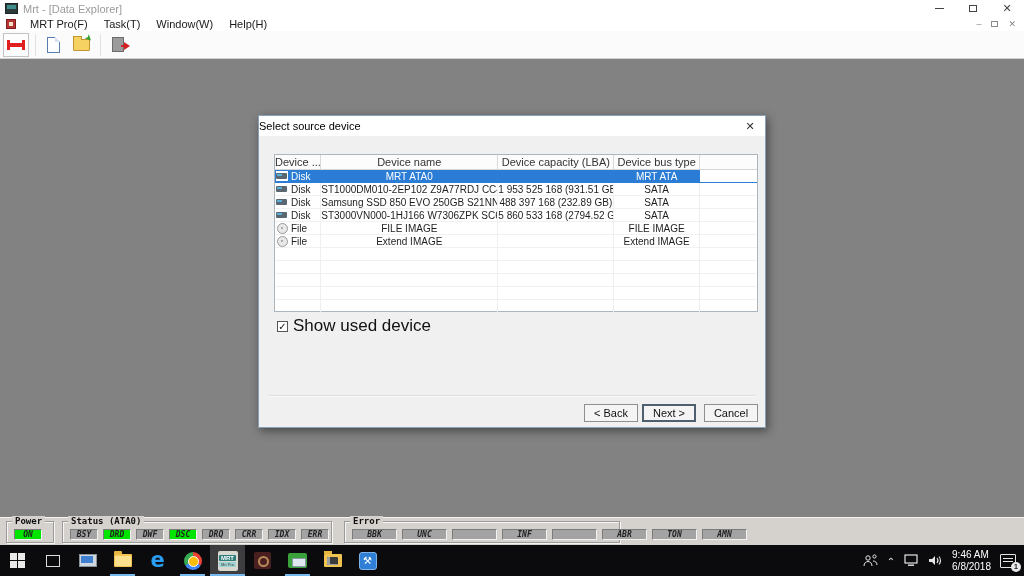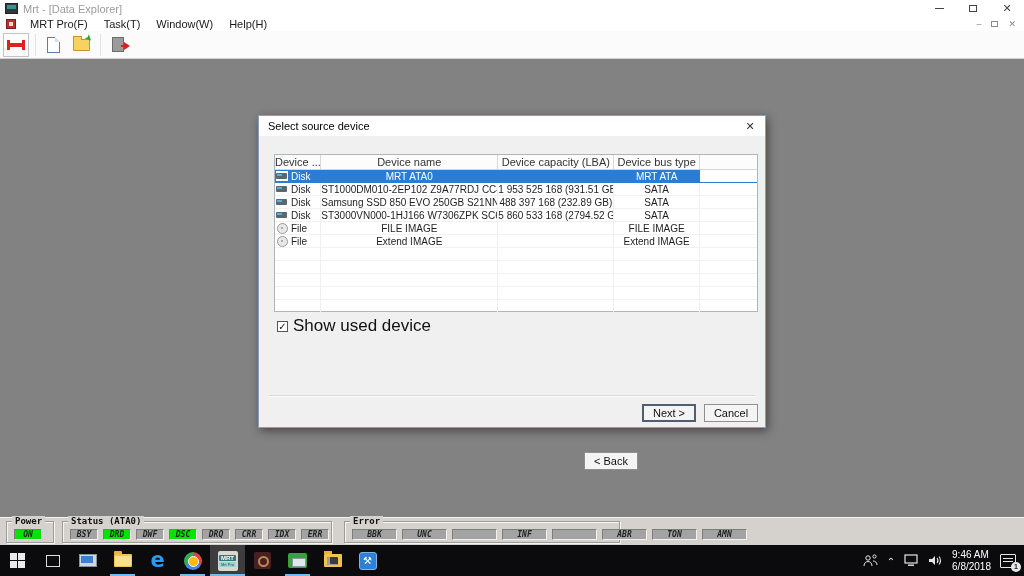--- a/index.html
+++ b/index.html
@@ -41,21 +41,21 @@
   .ic-folder::after { content:"➤"; position:absolute; right:-4px; top:-7px; color:#2ea02e; font-size:9px; transform:rotate(45deg); }
   .ic-exit { width:12px; height:15px; background:#9b9b9b; border:1px solid #6c6c6c; position:relative; }
   .ic-exit::after { content:""; position:absolute; right:-7px; top:4px; width:0; height:0; border-left:6px solid #d42020; border-top:4px solid transparent; border-bottom:4px solid transparent; }
   .ic-exit::before { content:""; position:absolute; right:-2px; top:7px; width:4px; height:2px; background:#d42020; }
 
   
   .mdi-area { position:absolute; left:0; top:59px; width:1024px; height:458px; background:#828282; }
 
   
   .dialog { position:absolute; left:258px; top:115px; width:508px; height:313px; background:#f0f0f0; border:1px solid #88a0b8; box-shadow:2px 3px 9px rgba(0,0,0,.45); }
-  .dlg-titlebar { height:20px; background:#fff; display:flex; align-items:center; padding-left:9px; }
+  .dlg-titlebar { height:20px; background:#fff; display:flex; align-items:center; padding-left:0; }
   .dlg-title { font-size:11px; color:#000; }
   .dlg-close { margin-left:auto; width:30px; height:20px; display:flex; align-items:center; justify-content:center; color:#333; font-size:11px; }
 
   .devtable { position:absolute; left:15px; top:38px; width:484px; height:158px; background:#fff; border:1px solid #aab6c0; }
   .thead { display:flex; height:15px; background:#fcfcfc; border-bottom:1px solid #d5d5d5; }
   .th { font-size:11px; color:#333; line-height:14px; text-align:center; border-right:1px solid #d9d9d9; overflow:hidden; white-space:nowrap; }
   .row { display:flex; height:13px; line-height:13px; font-size:10px; color:#1e1e1e; }
   .cell { overflow:hidden; white-space:nowrap; text-align:center; border-right:1px solid #efefef; border-bottom:1px solid #f1f1f1; }
   .c0 { width:47px; text-align:left; display:flex; align-items:center; }
   .c1 { width:180px; } .c2 { width:118px; } .c3 { width:87px; } .c4 { width:58px; border-right:none; }
@@ -66,21 +66,21 @@
   .disk-icon::after { content:""; position:absolute; left:1px; top:3px; width:5px; height:2px; background:#58b0d8; }
   .file-icon::before { content:""; position:absolute; left:1px; top:0; width:9px; height:9px; background:#e8e8e8; border:1px solid #9a9a9a; border-radius:50%; }
   .file-icon::after { content:""; position:absolute; left:4.5px; top:3.5px; width:2px; height:2px; background:#9a9a9a; border-radius:50%; }
 
   .chk-row { position:absolute; left:18px; top:200px; display:flex; align-items:center; }
   .checkbox { width:11px; height:11px; background:#fff; border:1px solid #555; font-size:10px; line-height:9px; text-align:center; color:#111; margin-right:5px; }
   .chk-label { font-size:17px; color:#111; }
 
   .dlg-sep { position:absolute; left:10px; right:10px; top:279px; height:2px; border-top:1px solid #dcdcdc; border-bottom:1px solid #fbfbfb; }
   .dlg-btn { position:absolute; top:288px; height:18px; background:#f4f4f4; border:1px solid #8f8f8f; font-size:11px; font-family:"Liberation Sans",sans-serif; text-align:center; line-height:16px; color:#111; }
-  .btn-back { left:325px; width:54px;margin-top:48px; }
+  .btn-back { left:325px; width:54px; }
   .btn-next { left:383px; width:54px; border:2px solid #4f5f6f; line-height:14px; }
   .btn-cancel { left:445px; width:54px; }
 
   
   .status-panel { position:absolute; left:0; top:517px; width:1024px; height:28px; background:#d5d2cd; border-top:1px solid #f5f4f2; }
   .grp { position:absolute; top:3px; height:22px; border:1px solid #9b9b9b; box-shadow:1px 1px 0 #f6f5f3 inset, 1px 1px 0 #f6f5f3; }
   .grp-label { position:absolute; top:-6px; left:5px; background:#d5d2cd; padding:0 3px; font-family:"DejaVu Sans Mono",monospace; font-weight:bold; font-size:9px; color:#111; white-space:nowrap; }
   .grp-power { left:6px; width:48px; }
   .grp-status { left:62px; width:270px; }
   .grp-error { left:344px; width:276px; }

